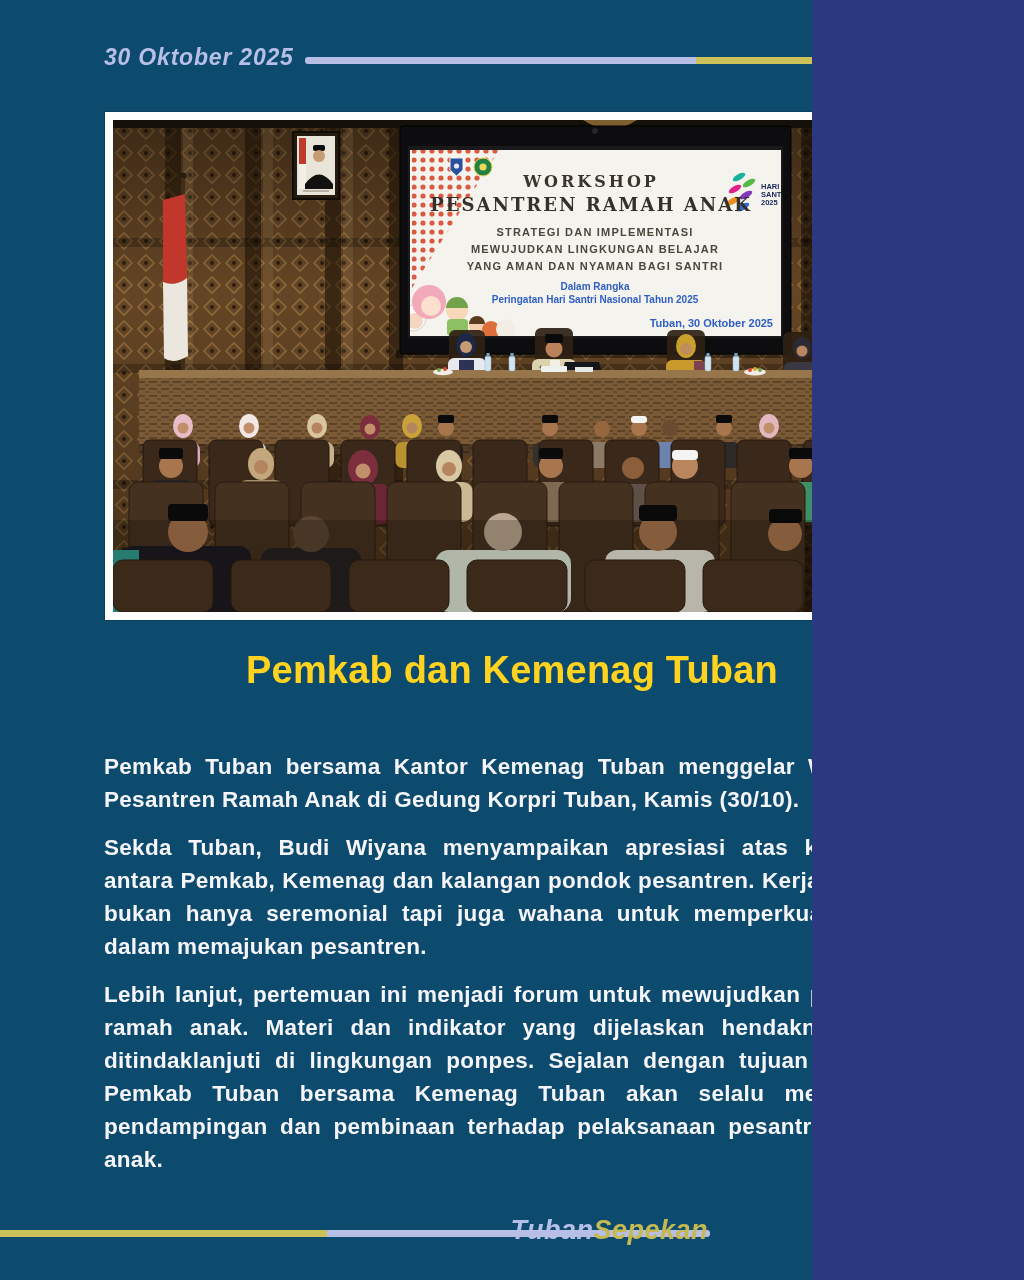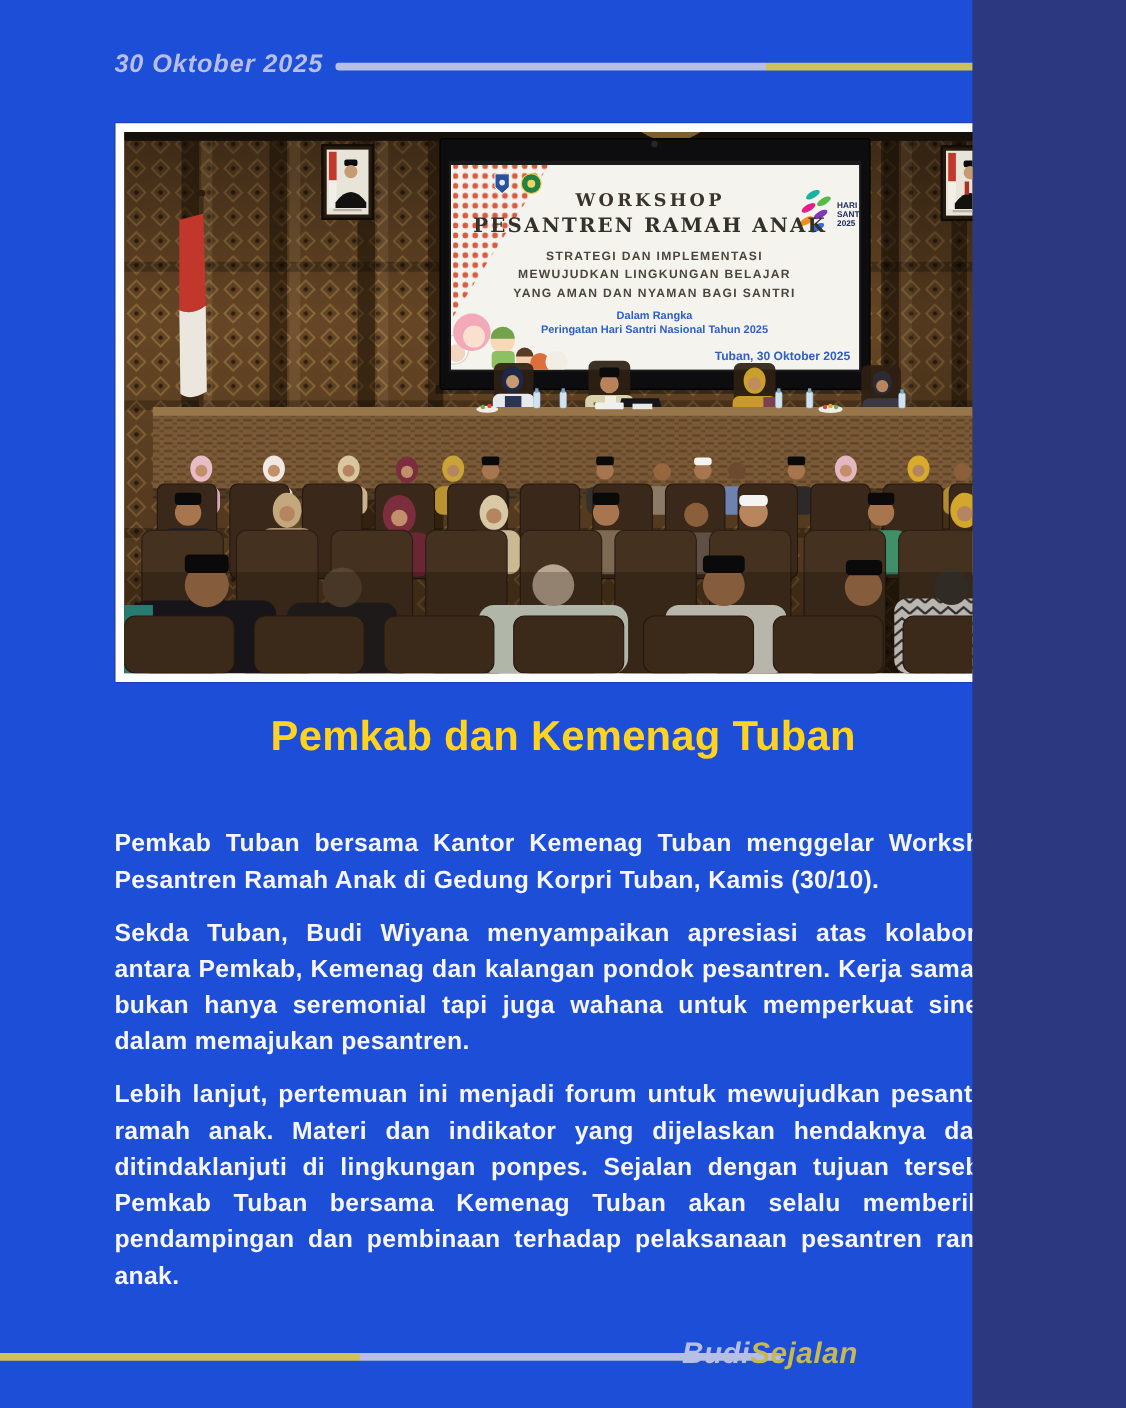--- a/index.html
+++ b/index.html
@@ -1,18 +1,18 @@
 <!DOCTYPE html>
 <html><head>
 <meta charset="utf-8">
 <style>
   html,body{margin:0;padding:0;background:#2c3880;}
   .page{
-    position:relative;width:884px;height:1280px;overflow:hidden;
-    background:#1d4ed8;
+    position:relative;width:812px;height:1280px;overflow:hidden;
+    background:#0c4a6e;
     font-family:"Liberation Sans",sans-serif;
   }
   
   .date-text{
     position:absolute;left:104px;top:44px;
     font-size:23px;font-weight:bold;font-style:italic;
     letter-spacing:.8px;color:#b7bfe7;
   }
   .rule{position:absolute;height:7px;border-radius:3px;}
   .rule-top{
@@ -427,16 +427,16 @@
   </h1>
 
   <main class="article">
     <p>Pemkab Tuban bersama Kantor Kemenag Tuban menggelar Workshop Pesantren Ramah Anak di Gedung Korpri Tuban, Kamis (30/10).</p>
     <p>Sekda Tuban, Budi Wiyana menyampaikan apresiasi atas kolaborasi antara Pemkab, Kemenag dan kalangan pondok pesantren. Kerja sama ini bukan hanya seremonial tapi juga wahana untuk memperkuat sinergi dalam memajukan pesantren.</p>
     <p>Lebih lanjut, pertemuan ini menjadi forum untuk mewujudkan pesantren ramah anak. Materi dan indikator yang dijelaskan hendaknya dapat ditindaklanjuti di lingkungan ponpes. Sejalan dengan tujuan tersebut, Pemkab Tuban bersama Kemenag Tuban akan selalu memberikan pendampingan dan pembinaan terhadap pelaksanaan pesantren ramah anak.</p>
   </main>
 
   <div class="rule rule-bottom"></div>
   <div class="brand">
-    <span class="b1">Budi</span><span class="b2">Sejalan</span>
+    <span class="b1">Tuban</span><span class="b2">Sepekan</span>
   </div>
 
 </div>
 
 </body></html>

